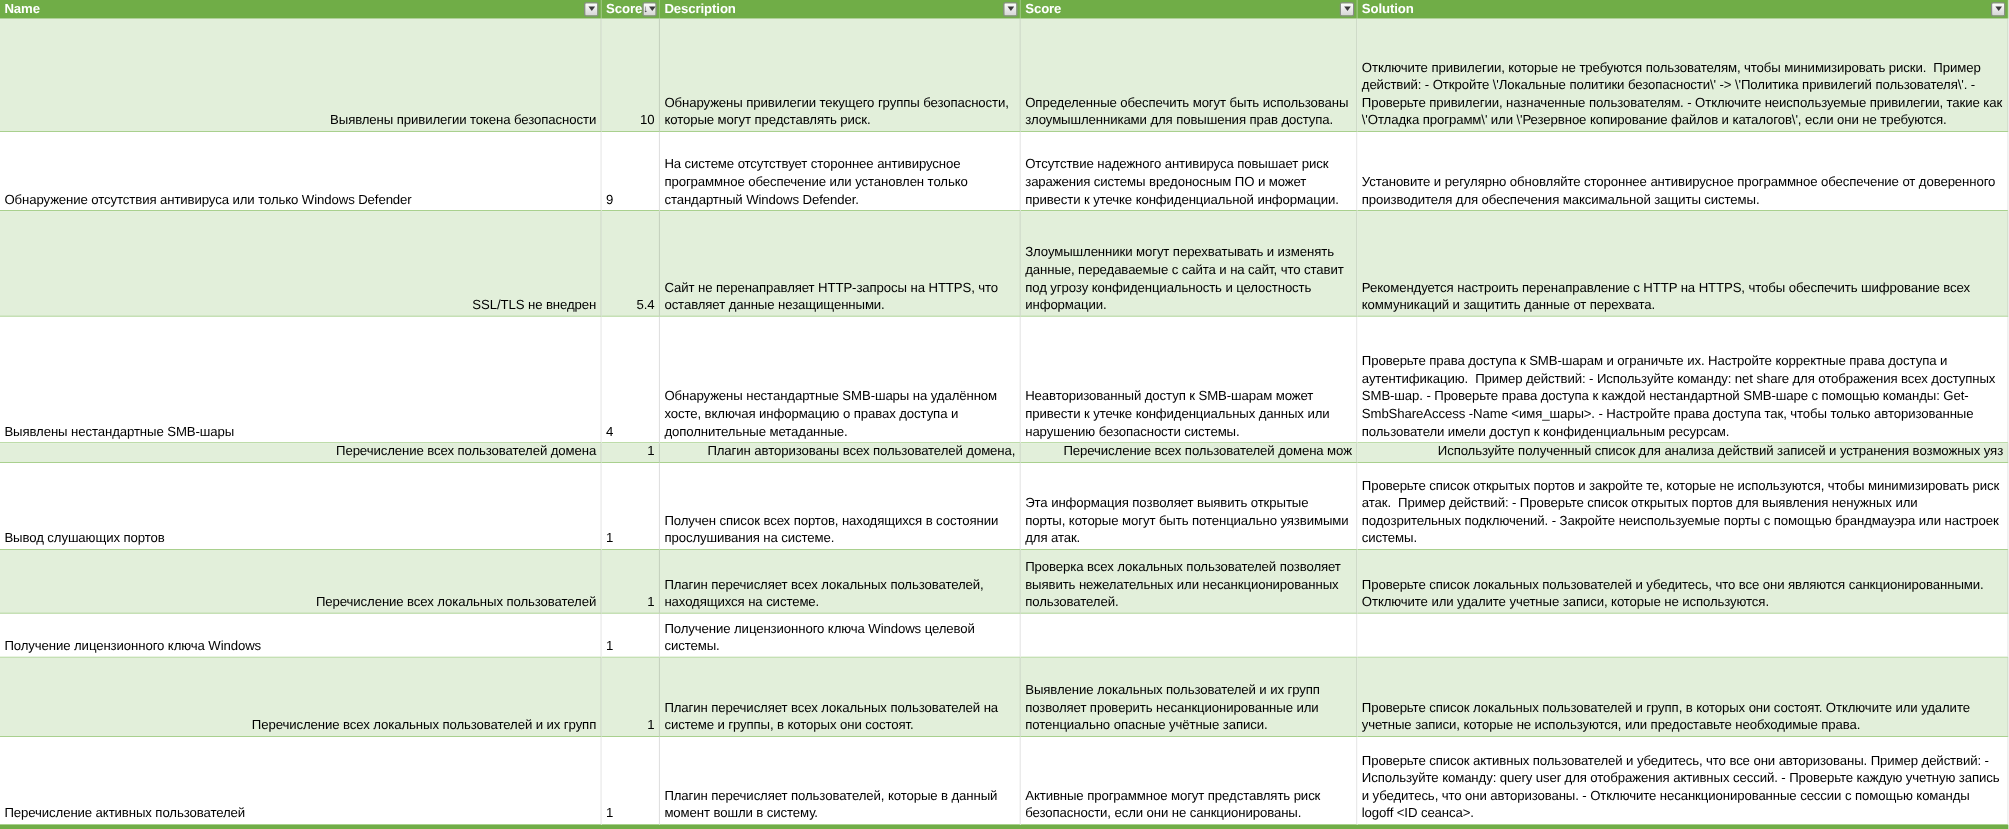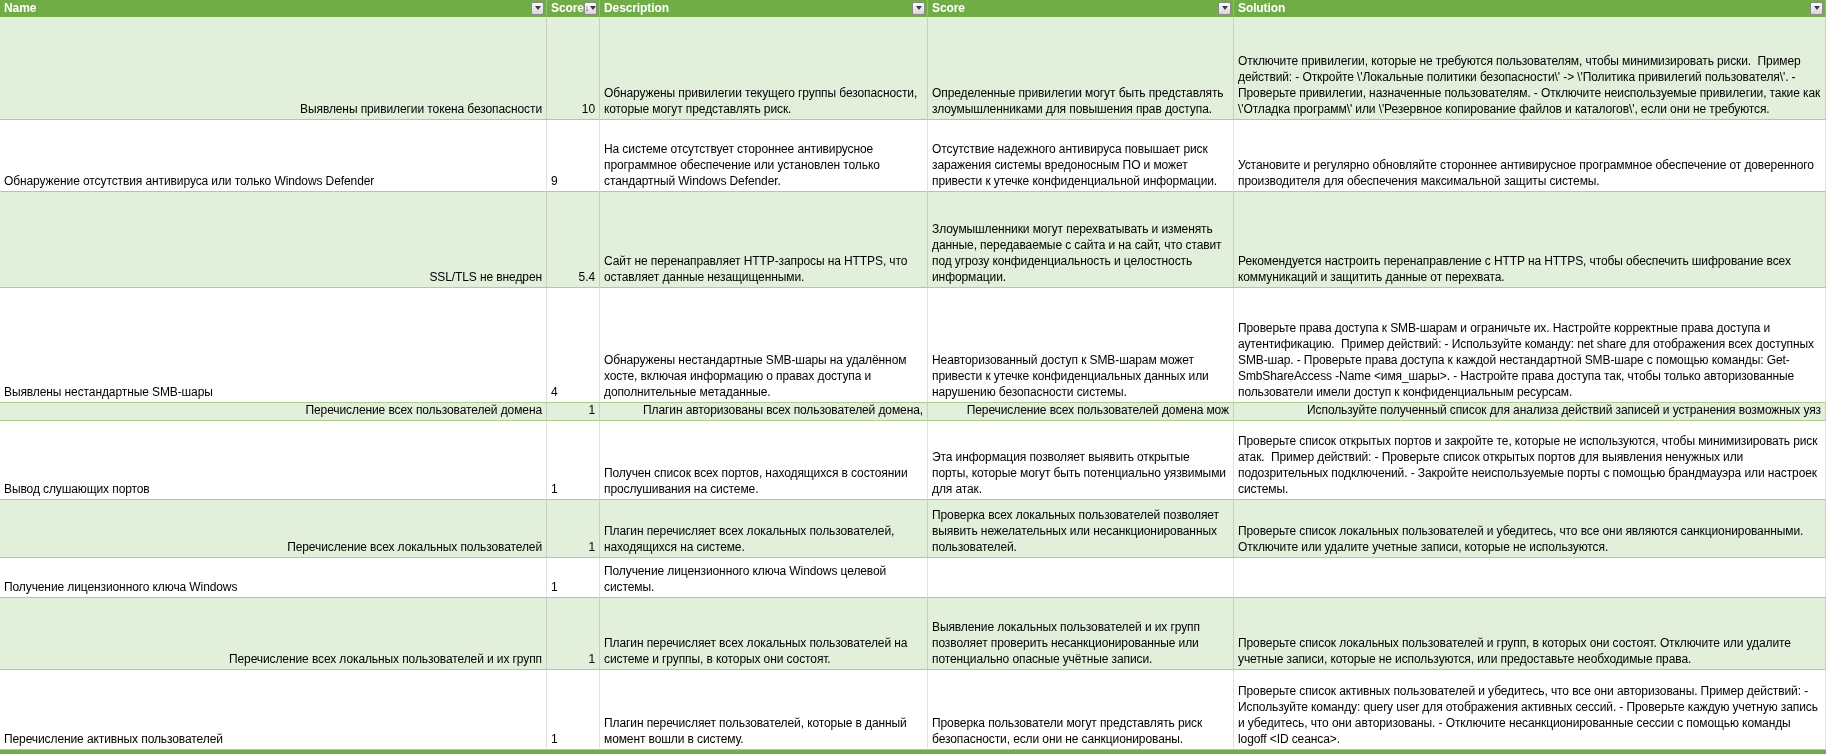--- a/index.html
+++ b/index.html
@@ -102,21 +102,21 @@
     <div class="td nw">
         <span class="t">Выявлены привилегии токена безопасности</span>
       </div>
     <div class="td nw">
         <span class="t">10</span>
       </div>
     <div class="td wp">
         <span class="t">Обнаружены привилегии текущего группы безопасности, которые могут представлять риск.</span>
       </div>
     <div class="td wp">
-        <span class="t">Определенные привилегии могут быть представлять злоумышленниками для повышения прав доступа.</span>
+        <span class="t">Определенные обеспечить могут быть использованы злоумышленниками для повышения прав доступа.</span>
       </div>
     <div class="td wp">
         <span class="t">Отключите привилегии, которые не требуются пользователям, чтобы минимизировать риски.  Пример действий: - Откройте \'Локальные политики безопасности\' -&gt; \'Политика привилегий пользователя\'. - Проверьте привилегии, назначенные пользователям. - Отключите неиспользуемые привилегии, такие как \'Отладка программ\' или \'Резервное копирование файлов и каталогов\', если они не требуются.</span>
       </div>
   </div>
 
   <div class="tr w">
     <div class="td nw">
         <span class="t">Обнаружение отсутствия антивируса или только Windows Defender</span>
       </div>
@@ -264,21 +264,21 @@
     <div class="td nw">
         <span class="t">Перечисление активных пользователей</span>
       </div>
     <div class="td nw">
         <span class="t">1</span>
       </div>
     <div class="td wp">
         <span class="t">Плагин перечисляет пользователей, которые в данный момент вошли в систему.</span>
       </div>
     <div class="td wp">
-        <span class="t">Проверка пользователи могут представлять риск безопасности, если они не санкционированы.</span>
+        <span class="t">Активные программное могут представлять риск безопасности, если они не санкционированы.</span>
       </div>
     <div class="td wp">
         <span class="t">Проверьте список активных пользователей и убедитесь, что все они авторизованы. Пример действий: - Используйте команду: query user для отображения активных сессий. - Проверьте каждую учетную запись и убедитесь, что они авторизованы. - Отключите несанкционированные сессии с помощью команды logoff &lt;ID сеанса&gt;.</span>
       </div>
   </div>
 
   <div class="bottom"></div>
 
 </div>
 

